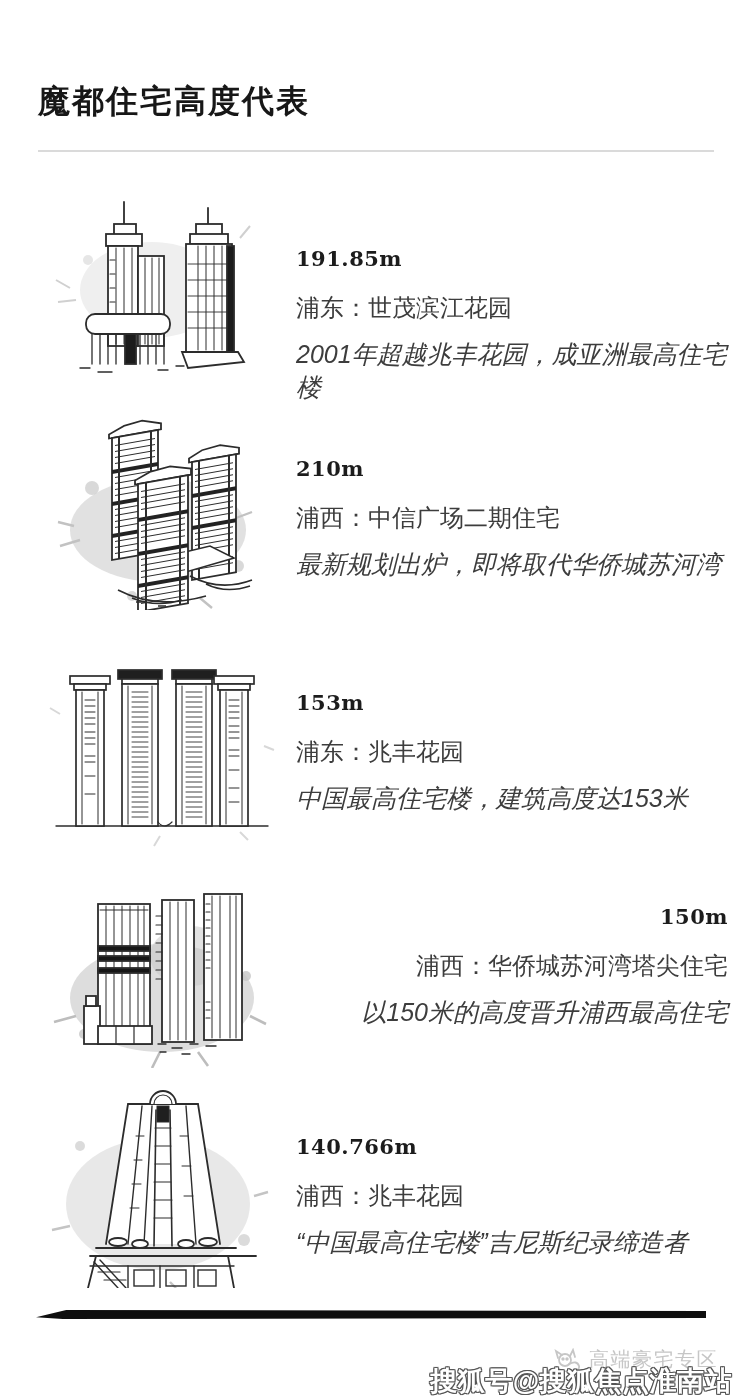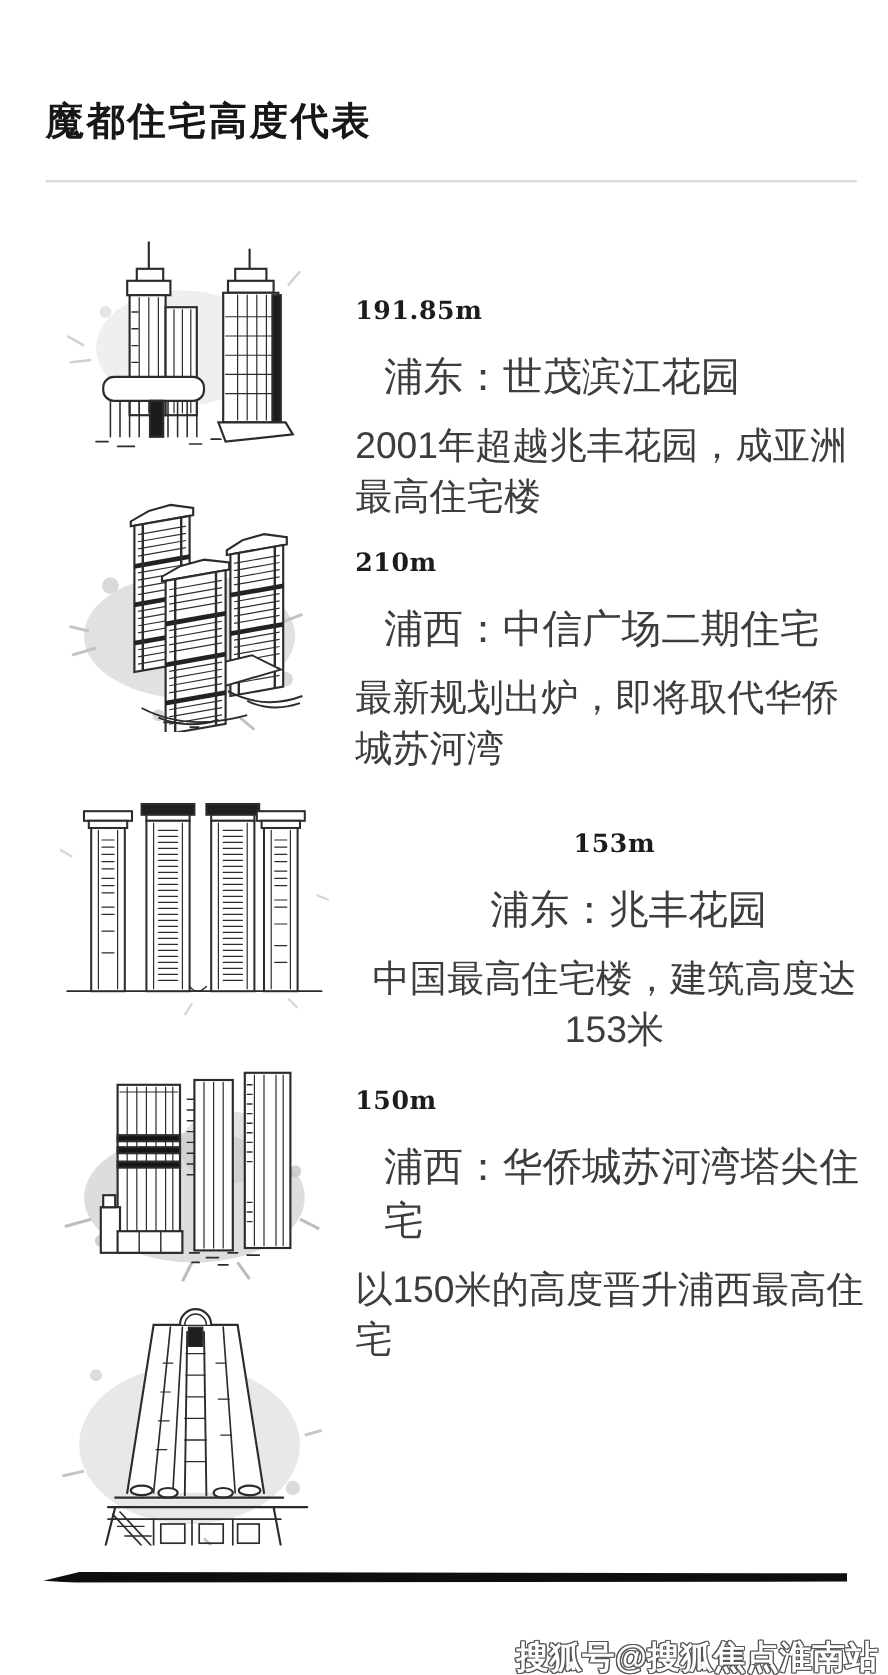--- a/index.html
+++ b/index.html
@@ -11,27 +11,27 @@
            color:#171717; letter-spacing:2px; }
   .title-underline { position:absolute; left:38px; top:150px; width:676px; height:2px;
            background:#dadada; }
 
   .row { position:absolute; left:0; width:740px; height:222px; }
   .illus { position:absolute; left:40px; top:0; width:240px; height:212px; }
   .illus svg { width:100%; height:100%; display:block; }
   .info { position:absolute; left:296px; width:432px; }
   .height { font-family:"DejaVu Serif","Liberation Serif",serif; font-weight:bold;
             font-size:21px; color:#1c1c1c; margin-bottom:21px; letter-spacing:0.5px; }
-  .name  { font-size:33px; color:#3d3d3d; margin-bottom:14px;margin-left:24px; }
-  .desc  { font-size:31px; color:#3d3d3d; }
+  .name  { font-size:24px; color:#3d3d3d; margin-bottom:14px; }
+  .desc  { font-size:25px; color:#3d3d3d;font-style:italic; }
 
   #row1 { top:168px; } #row1 .info { top:78px; }
   #row2 { top:398px; } #row2 .info { top:58px; }
-  #row3 { top:636px;text-align:center; } #row3 .info { top:54px; }
-  #row4 { top:856px; } #row4 .info { top:48px; }
+  #row3 { top:636px; } #row3 .info { top:54px; }
+  #row4 { top:856px; } #row4 .info { top:48px;text-align:right; }
   #row5 { top:1076px; } #row5 .info { top:58px; }
 
   .bottom-bar { position:absolute; left:36px; top:1310px; width:670px; height:9px;
            background:#0e0e0e;
            clip-path:polygon(0 80%, 4.5% 0, 100% 12%, 100% 88%, 4% 100%); }
 
   .brand { position:absolute; top:1346px; right:22px; display:flex; align-items:center;
            gap:7px; color:#c6c6c6; font-size:20px; letter-spacing:1.5px; }
   .brand svg { display:block; }
 
@@ -234,20 +234,38 @@
           <line x1="50" y1="190" x2="194" y2="190" stroke-width="1.4"></line>
           <path d="M88 190v22 M120 190v22 M154 190v22" stroke-width="1.4"></path>
           <rect x="94" y="194" width="20" height="16" stroke-width="1.4"></rect>
           <rect x="126" y="194" width="20" height="16" stroke-width="1.4"></rect>
           <rect x="158" y="194" width="18" height="16" stroke-width="1.4"></rect>
           <path d="M54 186 L78 212 M60 184 L86 212" stroke-width="1.4"></path>
           <path d="M58 196h22 M64 204h22" stroke-width="1.2"></path>
         </g>
       </svg>
     </div>
+    <div class="info">
+      <div class="height">140.766m</div>
+      <div class="name">浦西：兆丰花园</div>
+      <div class="desc">“中国最高住宅楼”吉尼斯纪录缔造者</div>
+    </div>
   </section>
 
   <div class="bottom-bar"></div>
 
+  <div class="brand">
+    <svg width="30" height="24" viewBox="0 0 30 24">
+      <g fill="none" stroke="#c6c6c6" stroke-width="1.8" stroke-linecap="round">
+        <path d="M6 10 L4 3 L10 7"></path>
+        <path d="M18 8 L21 2 L23 9"></path>
+        <circle cx="13" cy="12" r="6"></circle>
+        <path d="M17 16 q8 -4 10 2 q1 4 -6 5 q-10 2 -14 -2"></path>
+        <circle cx="11" cy="11" r="0.8" fill="#c6c6c6"></circle>
+        <circle cx="15" cy="11" r="0.8" fill="#c6c6c6"></circle>
+      </g>
+    </svg>
+    <span>高端豪宅专区</span>
+  </div>
 
   <div class="watermark">搜狐号@搜狐焦点淮南站</div>
 
 </div>
 
 </body></html>

